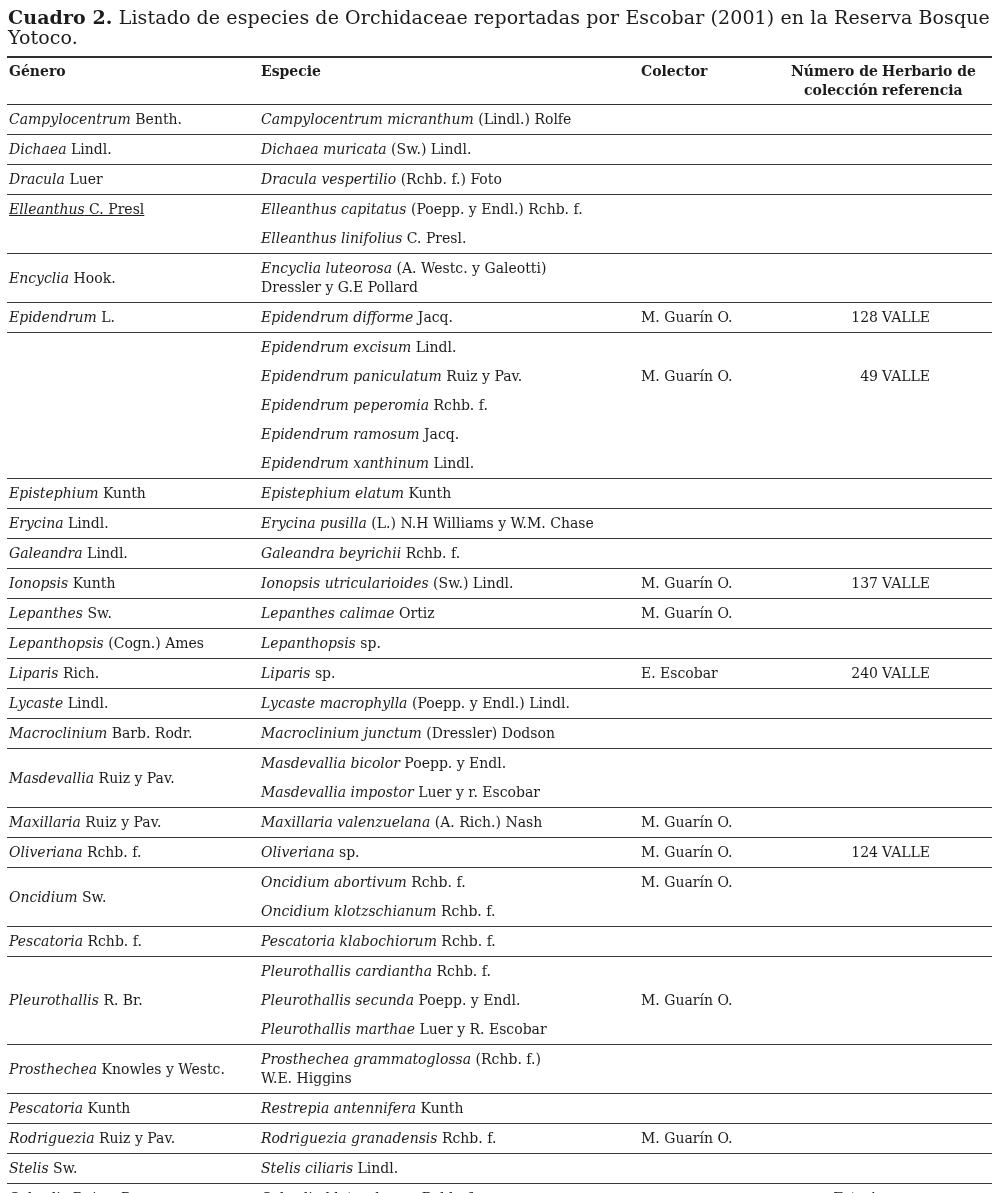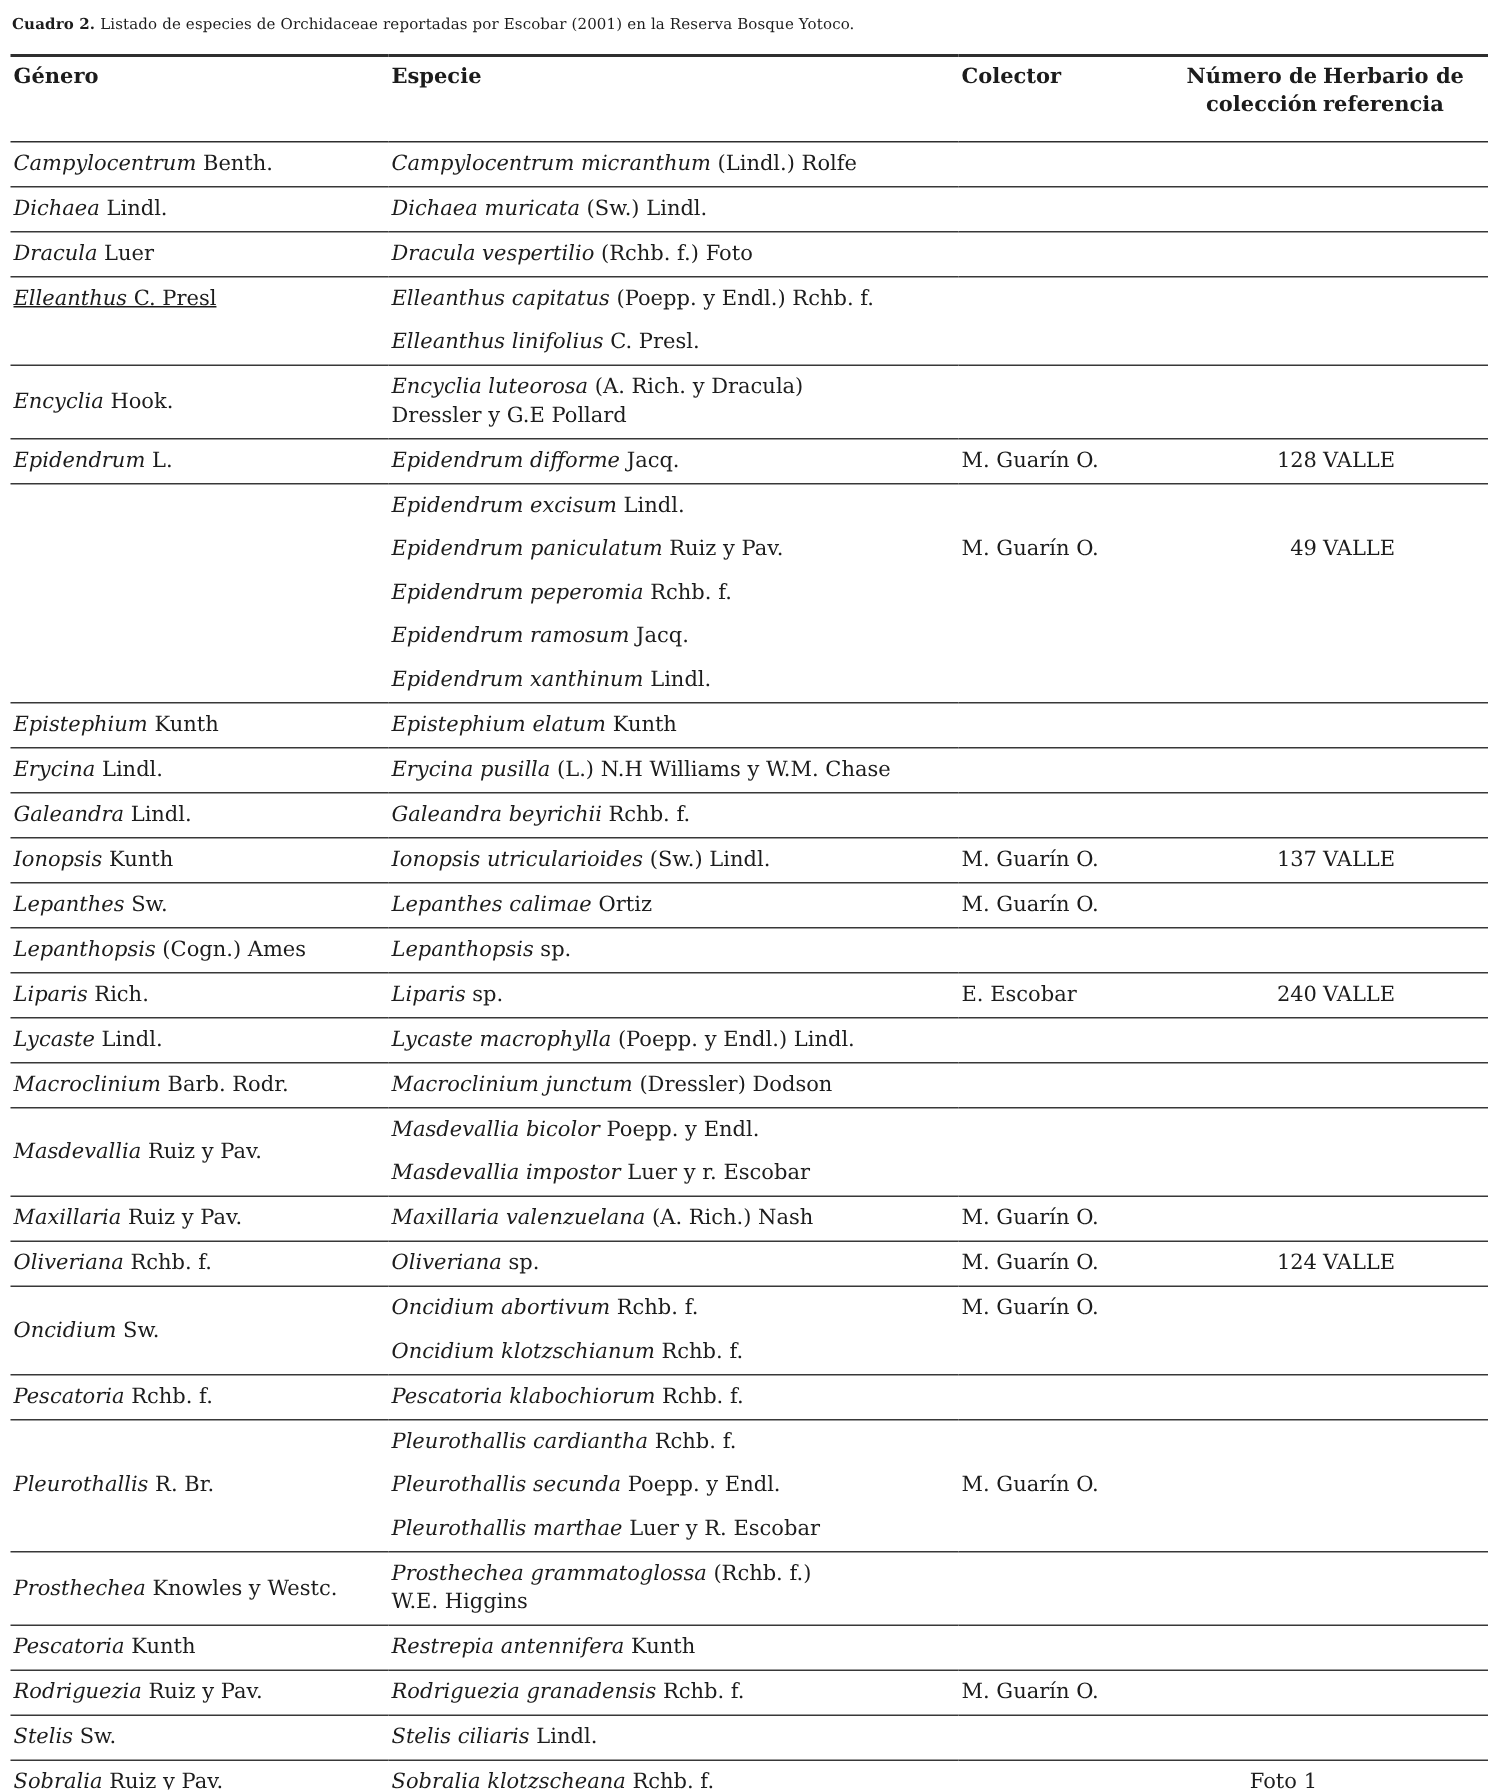--- a/index.html
+++ b/index.html
@@ -6,21 +6,21 @@
   html, body {
     margin: 0; padding: 0;
     width: 1001px; height: 1193px;
     background: #ffffff;
     color: #1c1c1c;
     font-family: "DejaVu Serif", "Liberation Serif", serif;
   }
   .page { padding: 5px 6px 0 6px; }
 
   .caption {
-    font-size: 10px;
+    font-size: 19px;
     line-height: 20px;
     margin: 2px 0 9px 2px;
     letter-spacing: 0.1px;
   }
   .caption .cap-label { font-weight: bold; }
 
   table.species-table {
     border-collapse: collapse;
     table-layout: fixed;
     width: 985px;
@@ -37,21 +37,21 @@
   th, td {
     font-size: 14px;
     line-height: 19px;
     text-align: left;
     padding: 5px 2px;
     vertical-align: top;
     overflow: hidden;
   }
   th {
     font-weight: bold;
-    padding: 4px 2px 14px 2px;
+    padding: 4px 2px 4px 2px;
     border-bottom: 1px solid #2e2e2e;
     vertical-align: top;
   }
   th.col-numero, td.col-numero { text-align: right; }
 
   td.sep { border-bottom: 1px solid #383838; }
 
   td.col-genus { vertical-align: middle; }
   td.col-genus.vtop { vertical-align: top; text-decoration: underline; }
 
@@ -124,21 +124,21 @@
           <td class="col-herbario"></td>
         </tr>
         <tr>
           <td class="col-species sep"><i>Elleanthus linifolius</i><span> C. Presl.</span></td>
           <td class="col-colector sep"></td>
           <td class="col-numero sep"></td>
           <td class="col-herbario sep"></td>
         </tr>
         <tr>
           <td class="col-genus sep"><i>Encyclia</i><span> Hook.</span></td>
-          <td class="col-species sep"><i>Encyclia luteorosa</i><span> (A. Rich. y Dracula)</span><br><span>Dressler y G.E Pollard</span></td>
+          <td class="col-species sep"><i>Encyclia luteorosa</i><span> (A. Westc. y Galeotti)</span><br><span>Dressler y G.E Pollard</span></td>
           <td class="col-colector sep"></td>
           <td class="col-numero sep"></td>
           <td class="col-herbario sep"></td>
         </tr>
         <tr>
           <td class="col-genus sep"><i>Epidendrum</i><span> L.</span></td>
           <td class="col-species sep"><i>Epidendrum difforme</i><span> Jacq.</span></td>
           <td class="col-colector sep">M. Guarín O.</td>
           <td class="col-numero sep">128</td>
           <td class="col-herbario sep">VALLE</td>

